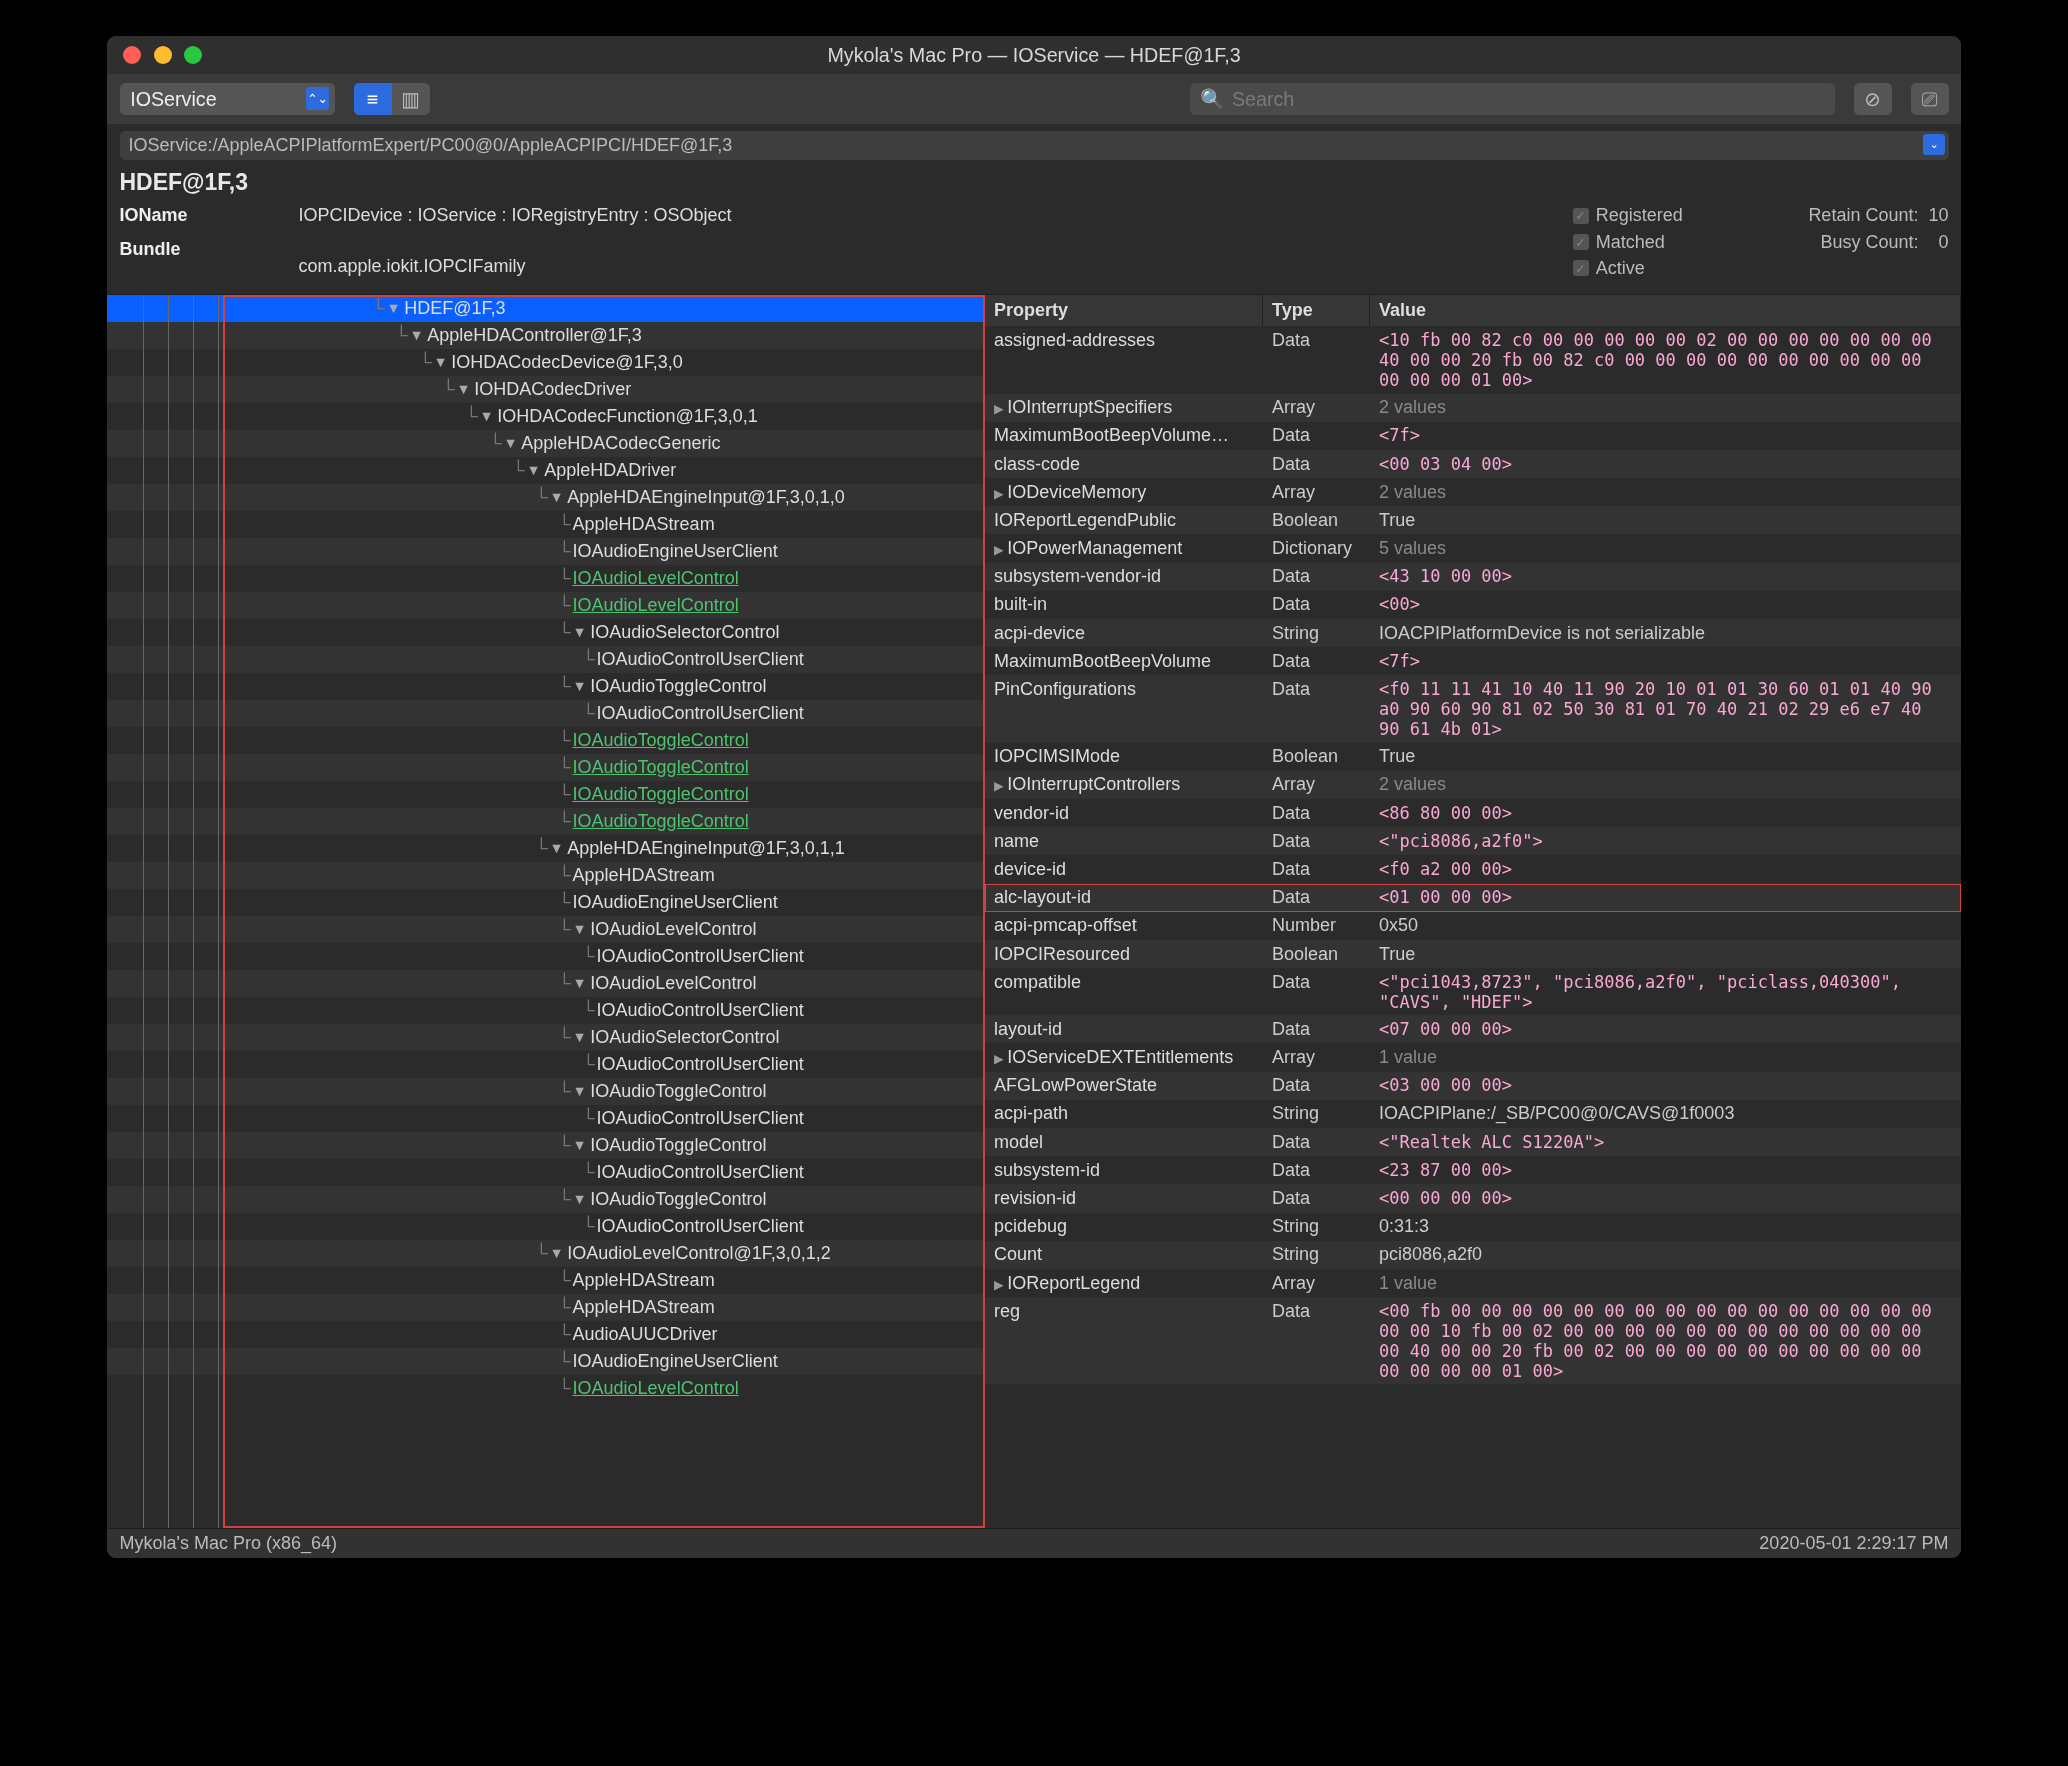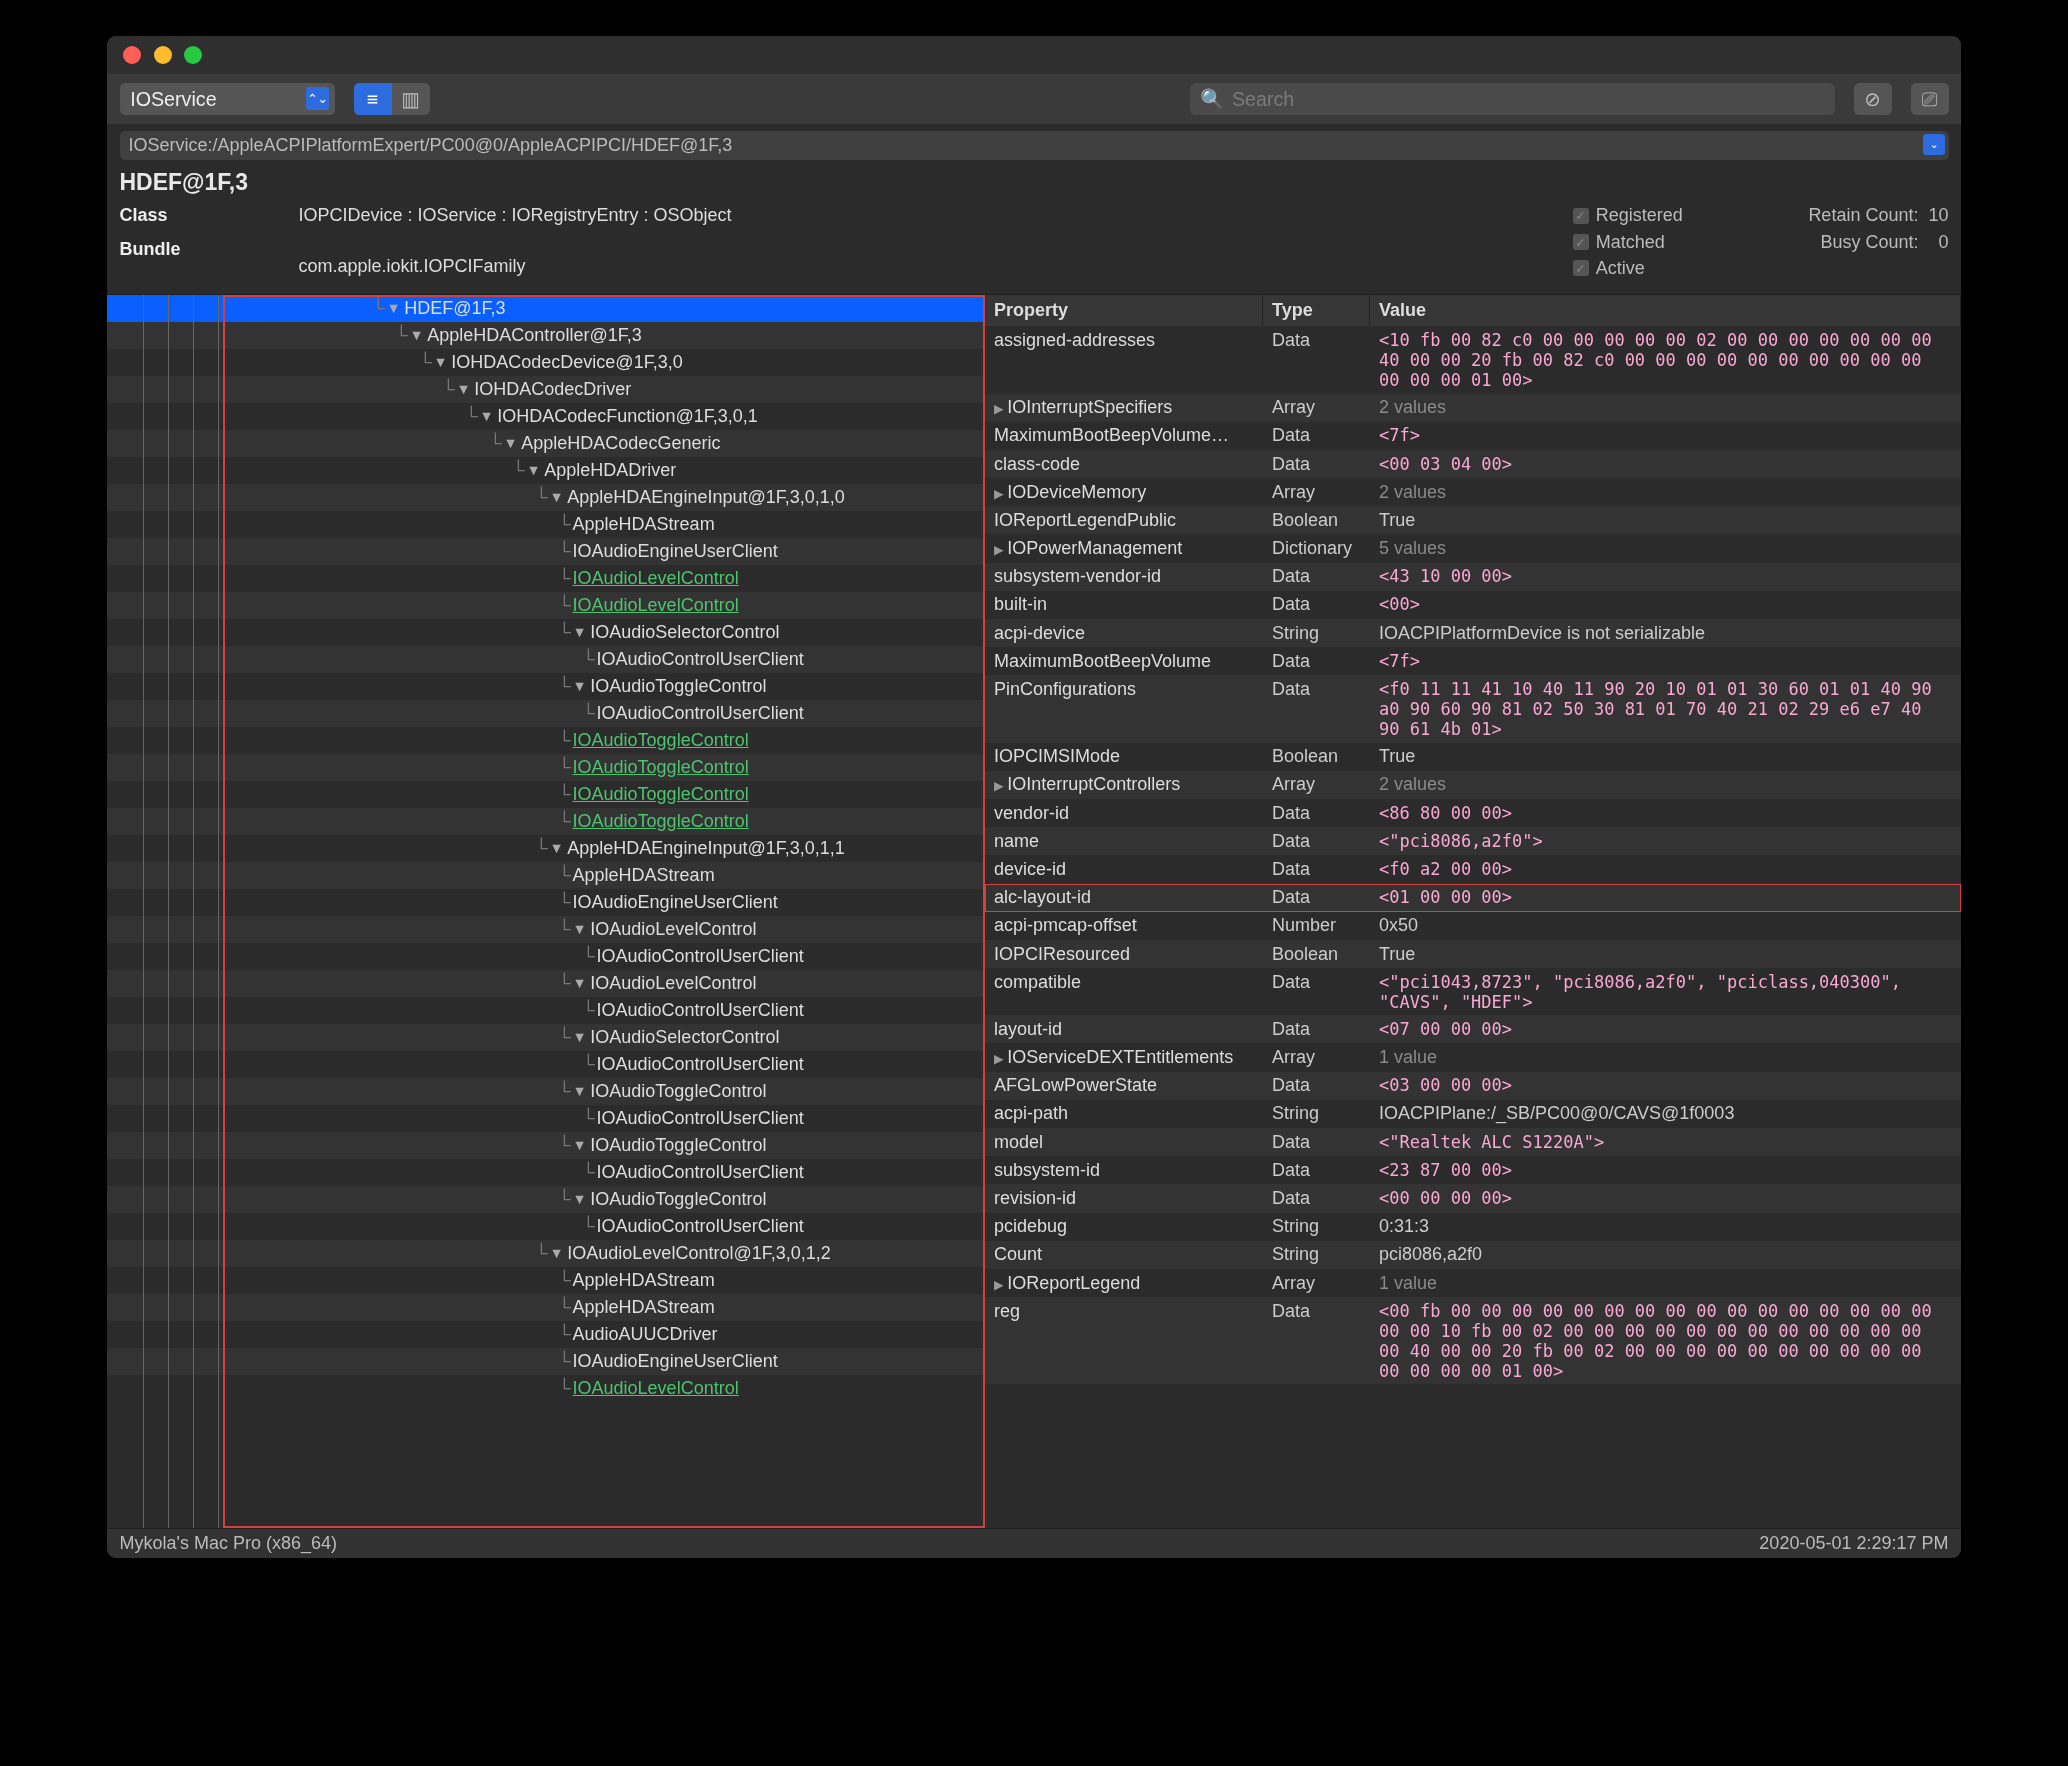--- a/index.html
+++ b/index.html
@@ -265,20 +265,21 @@
 <body>
 
 <div class="window">
 
   <div class="titlebar">
     <div class="traffic">
       <span class="t-close"></span>
       <span class="t-min"></span>
       <span class="t-max"></span>
     </div>
+    <div class="titlebar-title">Mykola's Mac Pro — IOService — HDEF@1F,3</div>
   </div>
 
   <div class="toolbar">
     <div class="select-plane">
       <span>IOService</span>
       <span class="chev">⌃⌄</span>
     </div>
     <div class="seg">
       <div class="sel">≡</div>
       <div>▥</div>
@@ -292,21 +293,21 @@
   </div>
 
   <div class="pathbar">
     <span>IOService:/AppleACPIPlatformExpert/PC00@0/AppleACPIPCI/HDEF@1F,3</span>
     <span class="chev">⌄</span>
   </div>
 
   <div class="details-hdr">
     <h2>HDEF@1F,3</h2>
     <div class="details-grid">
-      <div class="lbl">Class</div>
+      <div class="lbl">IOName</div>
       <div>IOPCIDevice : IOService : IORegistryEntry : OSObject</div>
       <div class="checks" style="grid-row: span 3;">
         <div class="row">
           <label>
               <span class="cb">✓</span>
               <span>Registered</span>
             </label>
           <span><span>Retain Count:</span>&nbsp;&nbsp;<span>10</span></span>
         </div>
         <div class="row">

